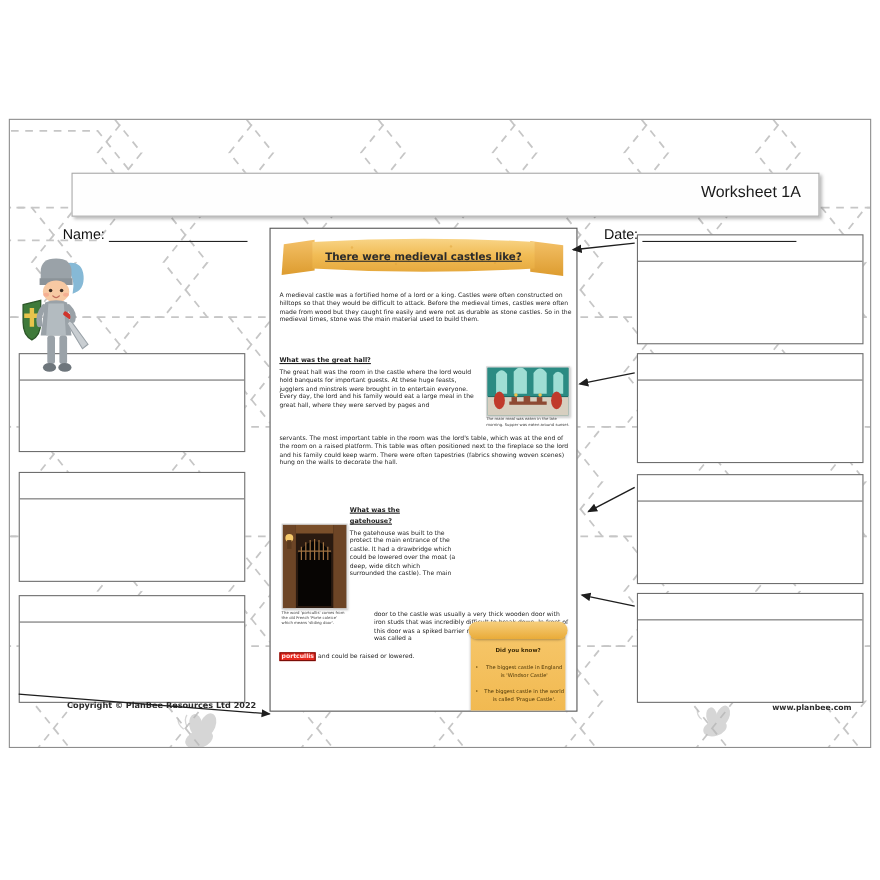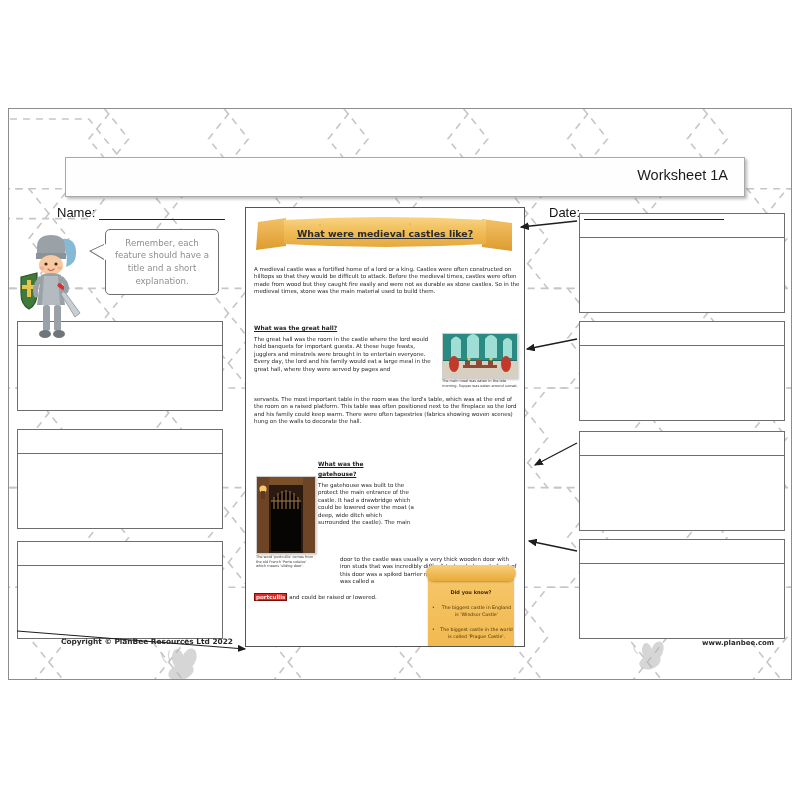--- a/index.html
+++ b/index.html
@@ -390,24 +390,20 @@
       <path d="M10 53 l4 0 l0 5 l5 0 l0 4 l-5 0 l0 8 l-4 0 l0 -8 l-5 0 l0 -4 l5 0z" fill="#e8c44b"></path>
 
       <path d="M47 64 l16 22 l-5 4 l-14 -23z" fill="#c9ced2" stroke="#9aa2a8" stroke-width="1"></path>
       <rect x="40" y="58" width="11" height="4" rx="1.6" transform="rotate(35 45 60)" fill="#d0342c"></rect>
 
       <path d="M23 52 q-6 8 -4 16" stroke="#9aa2a8" stroke-width="5" fill="none" stroke-linecap="round"></path>
       <path d="M45 52 q6 6 4 12" stroke="#9aa2a8" stroke-width="5" fill="none" stroke-linecap="round"></path>
     </svg>
   </div>
 
-  <div id="speech">
-    <span class="tail"></span>
-    <span class="txt">Remember, each feature should have a title and a short explanation.</span>
-  </div>
 
   <div class="abox" style="left:8px;top:212px;width:206px;height:90px;">
     <div class="strip"></div>
     <div style="height:64px;"></div>
   </div>
   <div class="abox" style="left:8px;top:320px;width:206px;height:100px;">
     <div class="strip"></div>
     <div style="height:74px;"></div>
   </div>
   <div class="abox" style="left:8px;top:432px;width:206px;height:98px;">
@@ -472,21 +468,21 @@
         <path d="M8 6 L36 2 L36 30 L6 34 Z" fill="url(#gold2)"></path>
         <path d="M232 3 L262 7 L262 35 L232 31 Z" fill="url(#gold2)"></path>
         <path d="M34 4 Q135 -2 236 4 L236 28 Q135 34 34 28 Z" fill="url(#gold)"></path>
         <g fill="#e0a33a" opacity=".5">
           <circle cx="70" cy="9" r="1.1"></circle>
             <circle cx="110" cy="24" r="1.1"></circle>
           <circle cx="160" cy="8" r="1.1"></circle>
             <circle cx="200" cy="23" r="1.1"></circle>
         </g>
       </svg>
-      <div class="btitle">What were medieval castles like?</div>
+      <div class="btitle">There were medieval castles like?</div>
     </div>
 
     <div class="ptext" style="left:8px;top:58px;width:266px;">A medieval castle was a fortified home of a lord or a king. Castles were often constructed on hilltops so that they would be difficult to attack. Before the medieval times, castles were often made from wood but they caught fire easily and were not as durable as stone castles.  So in the medieval times, stone was the main material used to build them.</div>
 
     <div class="subhead" style="left:8px;top:116px;">What was the great hall?</div>
 
     <div class="photo" style="left:196px;top:125px;width:74px;height:44px;">
       <svg width="74" height="44" viewBox="0 0 74 44" xmlns="http://www.w3.org/2000/svg">
         <rect width="74" height="44" fill="#1d6b66"></rect>
         <rect y="0" width="74" height="26" fill="#2b8b83"></rect>

